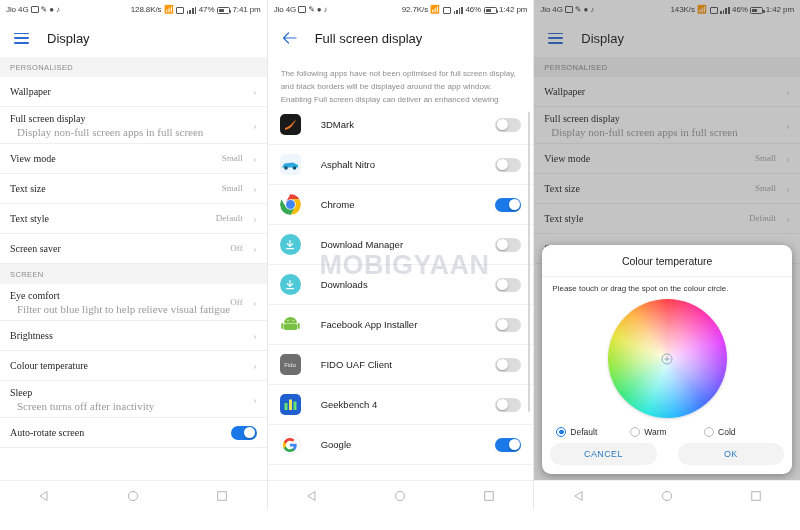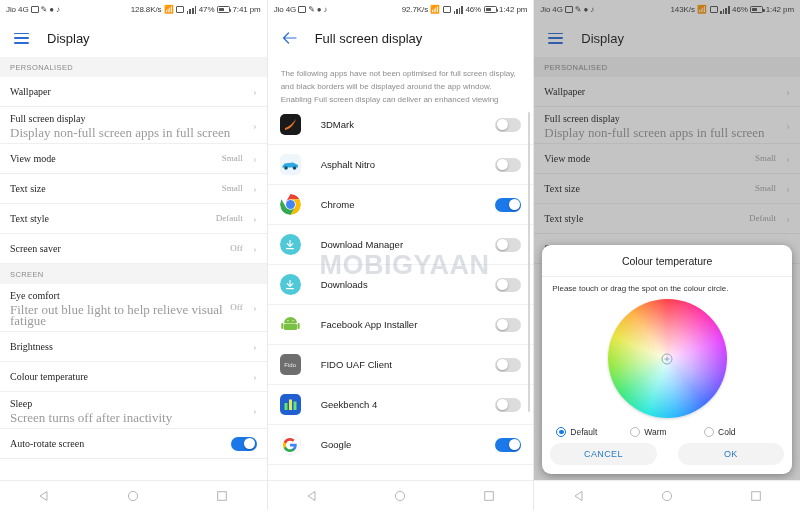--- a/index.html
+++ b/index.html
@@ -13,21 +13,21 @@
   .panel { width: 266.67px; height: 510px; position: relative; background: #fff; overflow: hidden; }
   .panel + .panel { border-left: 1px solid #e8e8e8; }
 
   
   .statusbar {
     height: 19px; display: flex; align-items: center;
     padding: 0 6px; font-size: 8px; color: #3b3b3b;
     background: #fff; letter-spacing: -0.1px;
   }
   .sb-left { display: flex; align-items: center; gap: 2px; }
-  .sb-right { margin-left: auto; display: flex; align-items: center; gap: 2.5px; }
+  .sb-right { margin-left: auto; display: flex; align-items: flex-end; gap: 2.5px; }
   .sb-ico { display: inline-block; color: #4a4a4a; font-size: 8px; line-height: 1; }
   .sb-box { width: 8px; height: 7px; border: 1px solid #555; border-radius: 1px; display: inline-block; }
   .batt { width: 13px; height: 7px; border: 1px solid #555; border-radius: 1.5px; position: relative; display:inline-block;}
   .batt::after { content:""; position:absolute; right:-2.5px; top:1.5px; width:1.5px; height:3px; background:#555; border-radius:0 1px 1px 0;}
   .batt i { position:absolute; left:1px; top:1px; bottom:1px; width:45%; background:#555; display:block; border-radius:0.5px;}
   .sig { display:inline-flex; align-items:flex-end; gap:1px; height:8px;}
   .sig b { width:1.6px; background:#555; display:block; }
   .sig b:nth-child(1){height:3px;} .sig b:nth-child(2){height:4.5px;}
   .sig b:nth-child(3){height:6px;} .sig b:nth-child(4){height:7.5px;}
 
@@ -41,21 +41,21 @@
 
   
   .sect { background: #f4f4f4; height: 20px; display: flex; align-items: center;
           padding: 0 10px; font-size: 7.5px; color: #8a8a8a; letter-spacing: 0.4px; }
 
   
   .srow { display: flex; align-items: center; padding: 0 10px; min-height: 30px;
           border-bottom: 1px solid #efefef; background: #fff; position: relative; font-family: Liberation Serif, serif; }
   .srow .lbl { display: flex; flex-direction: column; flex: 1; padding: 5px 0; }
   .srow .lbl .t { font-size: 10px; color: #1f1f1f; line-height: 14px; }
-  .srow .lbl .s { font-size: 13px; color: #9b9b9b; line-height: 11px; margin-top: 1px; }
+  .srow .lbl .s { font-size: 11px; color: #9b9b9b; line-height: 11px; margin-top: 1px; margin-left: 7px; }
   .srow .val { font-size: 9px; color: #a5a5a5; text-align: right; line-height: 11px; max-width: 86px;}
   .chev { width: 10px; text-align: right; color: #c9c9c9; font-size: 11px; margin-left: 4px; line-height: 1; }
   .srow.tall { min-height: 37px; }
 
   
   .tg { width: 26px; height: 14px; border-radius: 8px; background: #dcdcdc; position: relative; flex: none; cursor: pointer;}
   .tg i { position: absolute; top: 1.3px; left: 1.3px; width: 11.4px; height: 11.4px;
           border-radius: 50%; background: #fff; box-shadow: 0 1px 2px rgba(0,0,0,.3); display:block;}
   .tg.on { background: #1a78e8; }
   .tg.on i { left: auto; right: 1.3px; }

